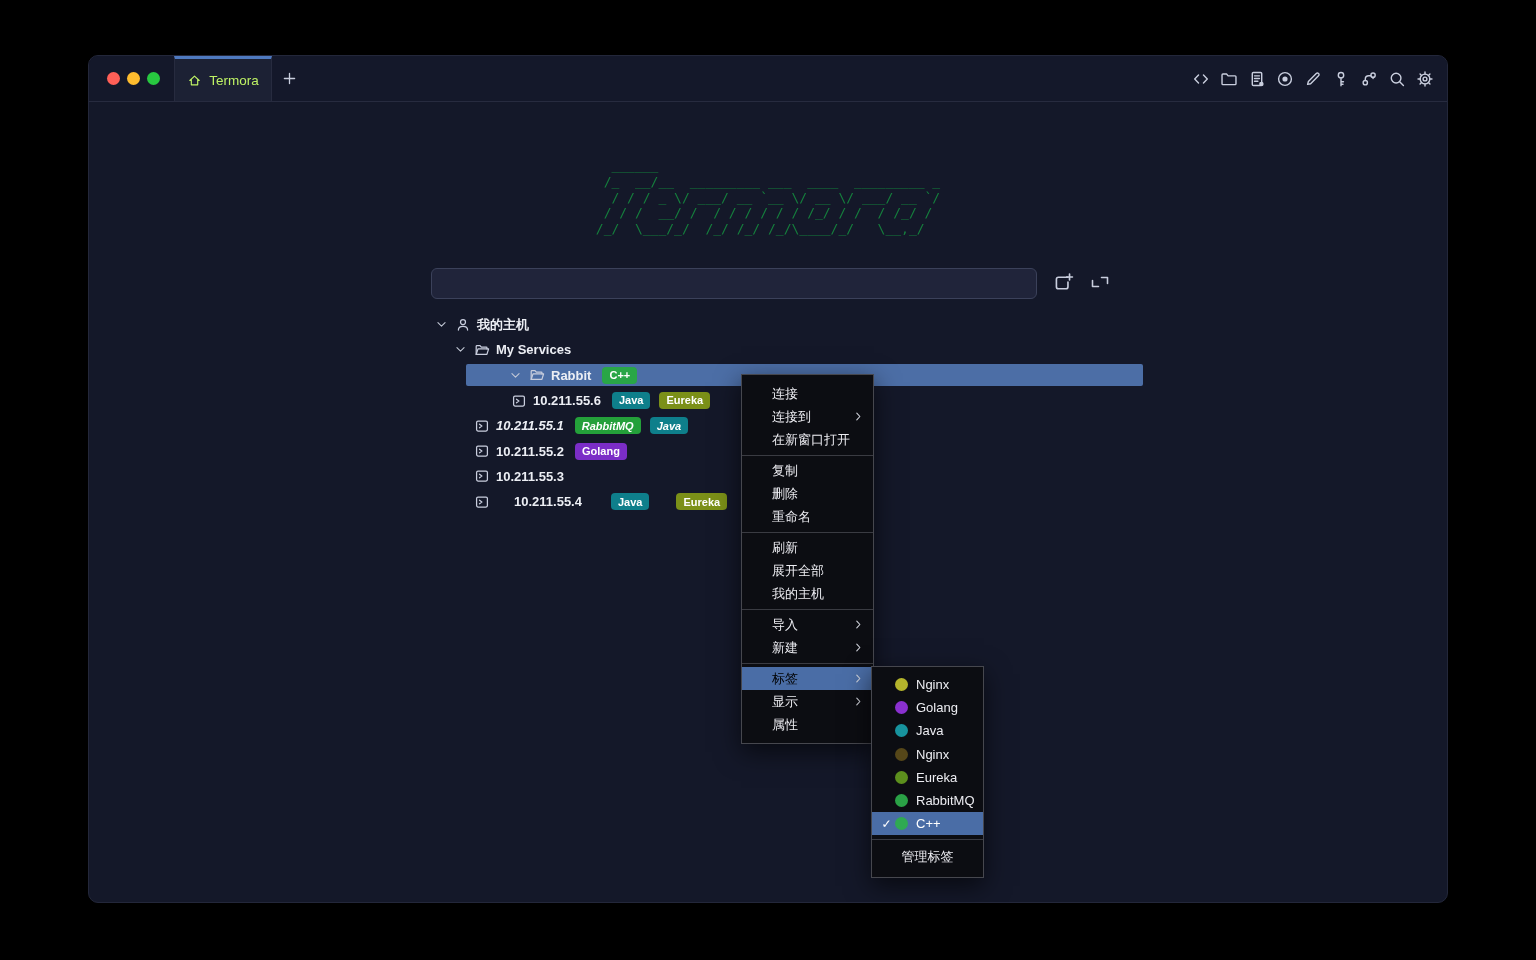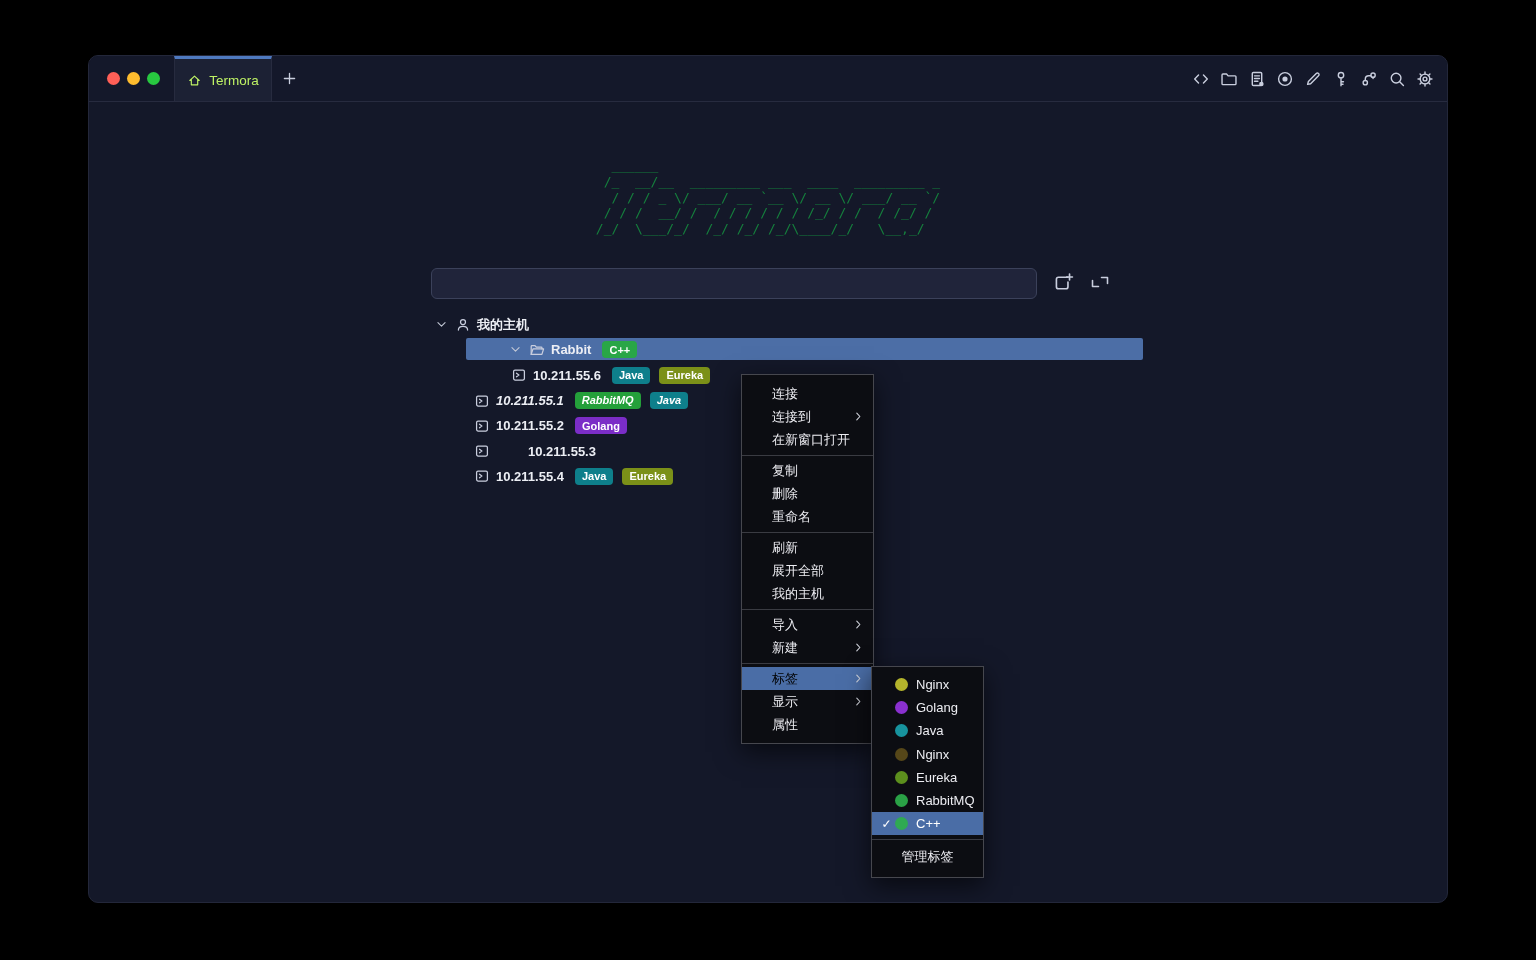--- a/index.html
+++ b/index.html
@@ -189,20 +189,34 @@
           </svg>
         </span>
         <span class="icon">
           <svg width="16" height="16" viewBox="0 0 16 16" fill="none" stroke="currentColor" stroke-width="1.25" stroke-linecap="round" stroke-linejoin="round">
             <circle cx="8" cy="5.1" r="2.5"></circle>
             <path d="M3.4 13 Q3.4 9.3 8 9.3 Q12.6 9.3 12.6 13"></path>
           </svg>
         </span>
         <span class="lbl">我的主机</span>
       </div>
+      <div class="trow" style="padding-left: 365px;">
+        <span class="icon chev">
+          <svg width="13" height="13" viewBox="0 0 16 16" fill="none" stroke="currentColor" stroke-width="1.25" stroke-linecap="round" stroke-linejoin="round">
+            <path d="M3.6 5.6 L8 10 L12.4 5.6"></path>
+          </svg>
+        </span>
+        <span class="icon">
+          <svg width="16" height="16" viewBox="0 0 16 16" fill="none" stroke="currentColor" stroke-width="1.25" stroke-linecap="round" stroke-linejoin="round">
+            <path d="M2.2 12.4 V4.4 Q2.2 3.6 3 3.6 H6 L7.3 5.2 H12.2 Q13 5.2 13 6 V6.9"></path>
+            <path d="M2.2 12.4 L4 6.9 H14.6 L12.9 12.4 Z"></path>
+          </svg>
+        </span>
+        <span class="lbl">My Services</span>
+      </div>
       <div class="trow" style="padding-left: 384px; margin-left: 36px;">
         <div class="selbar"></div>
         <span class="icon chev">
           <svg width="13" height="13" viewBox="0 0 16 16" fill="none" stroke="currentColor" stroke-width="1.25" stroke-linecap="round" stroke-linejoin="round">
             <path d="M3.6 5.6 L8 10 L12.4 5.6"></path>
           </svg>
         </span>
         <span class="icon">
           <svg width="16" height="16" viewBox="0 0 16 16" fill="none" stroke="currentColor" stroke-width="1.25" stroke-linecap="round" stroke-linejoin="round">
             <path d="M2.2 12.4 V4.4 Q2.2 3.6 3 3.6 H6 L7.3 5.2 H12.2 Q13 5.2 13 6 V6.9"></path>
@@ -237,30 +251,30 @@
       <div class="trow" style="padding-left: 385px;">
         <span class="icon">
           <svg width="16" height="16" viewBox="0 0 16 16" fill="none" stroke="currentColor" stroke-width="1.25" stroke-linecap="round" stroke-linejoin="round">
             <rect x="2.6" y="3" width="10.8" height="10" rx="1.4"></rect>
             <path d="M5.5 6.2 L7.9 8 L5.5 9.8"></path>
           </svg>
         </span>
         <span class="lbl">10.211.55.2</span>
         <span class="badge" style="background: rgb(123, 45, 199);">Golang</span>
       </div>
-      <div class="trow" style="padding-left: 385px; gap: 32px;">
+      <div class="trow" style="padding-left: 385px;">
         <span class="icon">
           <svg width="16" height="16" viewBox="0 0 16 16" fill="none" stroke="currentColor" stroke-width="1.25" stroke-linecap="round" stroke-linejoin="round">
             <rect x="2.6" y="3" width="10.8" height="10" rx="1.4"></rect>
             <path d="M5.5 6.2 L7.9 8 L5.5 9.8"></path>
           </svg>
         </span>
         <span class="lbl">10.211.55.3</span>
       </div>
-      <div class="trow" style="padding-left: 385px;">
+      <div class="trow" style="padding-left: 385px; gap: 18px;">
         <span class="icon">
           <svg width="16" height="16" viewBox="0 0 16 16" fill="none" stroke="currentColor" stroke-width="1.25" stroke-linecap="round" stroke-linejoin="round">
             <rect x="2.6" y="3" width="10.8" height="10" rx="1.4"></rect>
             <path d="M5.5 6.2 L7.9 8 L5.5 9.8"></path>
           </svg>
         </span>
         <span class="lbl">10.211.55.4</span>
         <span class="badge" style="background: rgb(14, 127, 139);">Java</span>
         <span class="badge" style="background: rgb(123, 144, 24);">Eureka</span>
       </div>

